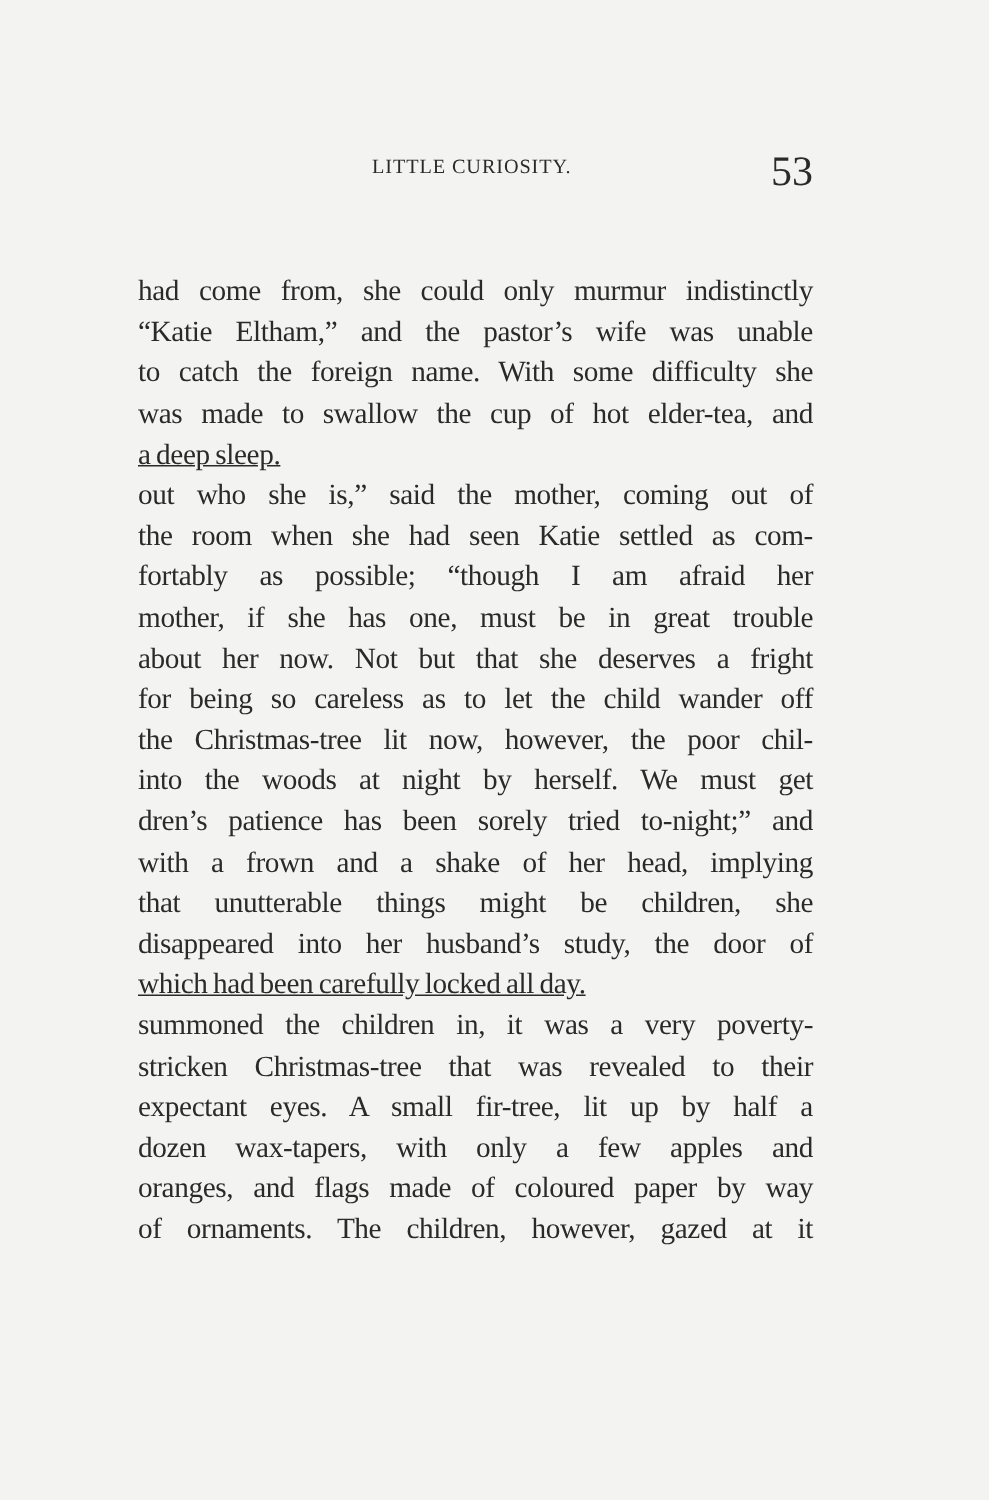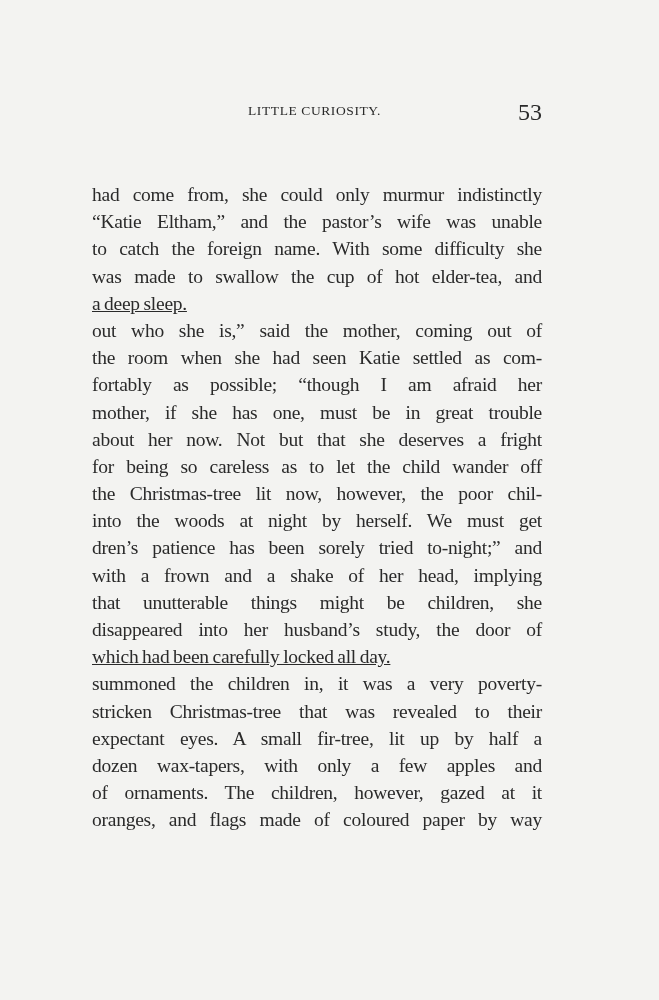--- a/index.html
+++ b/index.html
@@ -37,21 +37,21 @@
       font-size: 14.5px;
       letter-spacing: 0.6px;
       font-variant: small-caps;
       text-transform: uppercase;
       font-size: 13.5px;
     }
     .page-number {
       position: absolute;
       right: 0;
       top: 0;
-      font-size: 24px;
+      font-size: 28px;
     }
     .body-text {
       position: absolute;
       top: 143px;
       left: 92px;
       width: 450px;
       margin-top: 38px;
     }
     .line {
       display: block;
@@ -97,16 +97,16 @@
     <span class="line">into the woods at night by herself.  We must get</span>
     <span class="line">dren’s patience has been sorely tried to-night;” and</span>
     <span class="line">with a frown and a shake of her head, implying</span>
     <span class="line">that unutterable things might be children, she</span>
     <span class="line">disappeared into her husband’s study, the door of</span>
     <span class="line last">which had been carefully locked all day.</span>
     <span class="line">summoned the children in, it was a very poverty-</span>
     <span class="line">stricken Christmas-tree that was revealed to their</span>
     <span class="line">expectant eyes.  A small fir-tree, lit up by half a</span>
     <span class="line">dozen wax-tapers, with only a few apples and</span>
+    <span class="line">oranges, and flags made of coloured paper by way</span>
     <span class="line">of ornaments.  The children, however, gazed at it</span>
-    <span class="line">oranges, and flags made of coloured paper by way</span>
   </div>
 </div>
 
 </body></html>

